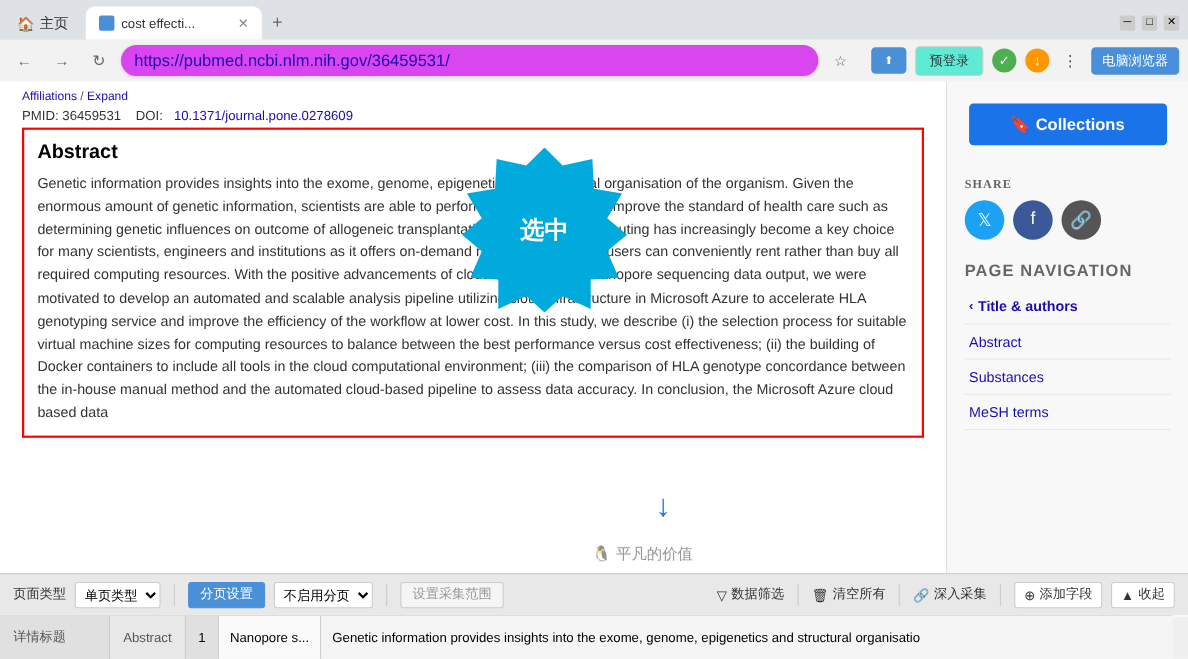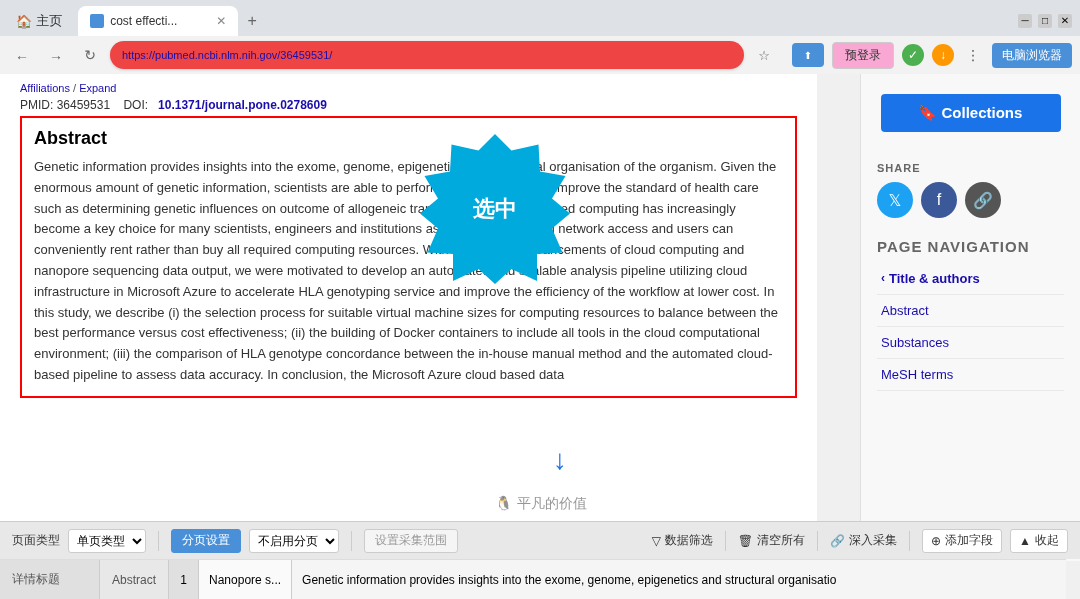--- a/index.html
+++ b/index.html
@@ -5,48 +5,48 @@
     * { box-sizing: border-box; margin: 0; padding: 0; }
     body { font-family: Arial, sans-serif; font-size: 13px; background: #f0f0f0; width: 1080px; height: 599px; overflow: hidden; position: relative; }
     .tab-bar { display: flex; align-items: center; height: 36px; background: #dee1e6; padding: 6px 0 0 0; }
     .tab-home { display: flex; align-items: center; gap: 4px; padding: 0 16px; height: 30px; background: #dee1e6; color: #333; font-size: 13px; border-radius: 8px 8px 0 0; }
     .tab-active { display: flex; align-items: center; gap: 6px; padding: 0 12px; height: 30px; background: #fff; color: #333; font-size: 12px; border-radius: 8px 8px 0 0; min-width: 160px; }
     .tab-plus { display: flex; align-items: center; justify-content: center; width: 28px; height: 28px; color: #666; font-size: 16px; cursor: pointer; }
     .browser-actions { display: flex; align-items: center; gap: 6px; margin-left: auto; padding-right: 8px; }
 
     .address-bar { display: flex; align-items: center; height: 38px; padding: 4px 8px; background: #f2f2f2; gap: 6px; }
     .nav-btn { width: 28px; height: 28px; display: flex; align-items: center; justify-content: center; color: #666; font-size: 14px; cursor: pointer; border-radius: 50%; }
-    .address-input { flex: 1; height: 28px; border: none; border-radius: 14px; background: #ef4444; padding: 0 12px; font-size: 11px; color: #1a0dab; outline: none; box-shadow: 0 1px 3px rgba(0,0,0,0.15); }
+    .address-input { flex: 1; height: 28px; border: none; border-radius: 14px; background: #d946ef; padding: 0 12px; font-size: 15px; color: #1a0dab; outline: none; box-shadow: 0 1px 3px rgba(0,0,0,0.15); }
     .addr-icon-btn { width: 28px; height: 28px; display: flex; align-items: center; justify-content: center; color: #666; font-size: 13px; cursor: pointer; }
-    .sign-in-btn { padding: 4px 12px; background: #f9a8d4; border: 1px solid #ccc; border-radius: 4px; font-size: 12px; color: #333; cursor: pointer; }
+    .sign-in-btn { padding: 4px 12px; background: #5eead4; border: 1px solid #ccc; border-radius: 4px; font-size: 12px; color: #333; cursor: pointer; }
     .browser-mode-btn { padding: 4px 10px; background: #4a90d9; border: none; border-radius: 4px; font-size: 12px; color: #fff; cursor: pointer; }
     .b-icon { width: 22px; height: 22px; display: flex; align-items: center; justify-content: center; color: #555; font-size: 14px; cursor: pointer; }
 
     
-    .main-area { display: flex; height: calc(599px - 36px - 38px - 38px); gap: 43px; }
+    .main-area { display: flex; height: calc(599px - 36px - 38px - 38px); }
 
     
     .page-content { flex: 1; background: #fff; overflow: hidden; position: relative; padding: 8px 20px; }
     .breadcrumb { font-size: 11px; color: #555; margin-bottom: 4px; }
     .breadcrumb a { color: #1a0dab; text-decoration: none; }
     .pmid-line { font-size: 12px; color: #333; margin-bottom: 4px; }
-    .pmid-line a { color: #1a0dab; font-weight: bold; }
+    .pmid-line a { color: #1a0dab; }
     .free-article { color: #cc0000; font-size: 13px; font-weight: bold; margin-bottom: 8px; }
 
     .abstract-section { border: 2px solid red; padding: 10px 12px; margin-bottom: 8px; max-height: 370px; overflow: hidden; position: relative; }
     .abstract-title { font-size: 18px; font-weight: bold; margin-bottom: 8px; }
     .abstract-text { font-size: 13px; line-height: 1.6; color: #333; }
 
     
     .sidebar { width: 220px; background: #f8f8f8; border-left: 1px solid #e0e0e0; padding: 0; overflow-y: auto; }
     .collections-btn { display: flex; align-items: center; gap: 6px; background: #1a73e8; color: white; padding: 10px 16px; font-size: 15px; font-weight: bold; cursor: pointer; border: none; width: 100%; justify-content: center; margin: 10px auto; border-radius: 4px; width: 180px; display: block; text-align: center; }
     .collections-header { padding: 10px 16px; display: flex; justify-content: center; }
 
     .share-section { padding: 10px 16px; }
-    .share-label { font-size: 11px; color: #666; letter-spacing: 1px; font-weight: bold; margin-bottom: 8px; }
+    .share-label { font-size: 11px; color: #666; letter-spacing: 1px; font-weight: bold; margin-bottom: 8px; font-family: Liberation Serif, serif; }
     .share-icons { display: flex; gap: 8px; }
     .share-icon { width: 36px; height: 36px; border-radius: 50%; display: flex; align-items: center; justify-content: center; color: white; font-size: 16px; cursor: pointer; }
     .share-twitter { background: #1da1f2; }
     .share-facebook { background: #3b5998; }
     .share-link { background: #555; }
 
     .nav-section { padding: 10px 16px; }
     .nav-label { font-size: 15px; color: #666; letter-spacing: 1px; font-weight: bold; margin-bottom: 8px; }
     .nav-item { display: flex; align-items: flex-start; padding: 8px 4px; border-bottom: 1px solid #e8e8e8; font-size: 13px; color: #1a0dab; cursor: pointer; gap: 4px; }
     .nav-item.active { font-weight: bold; }

